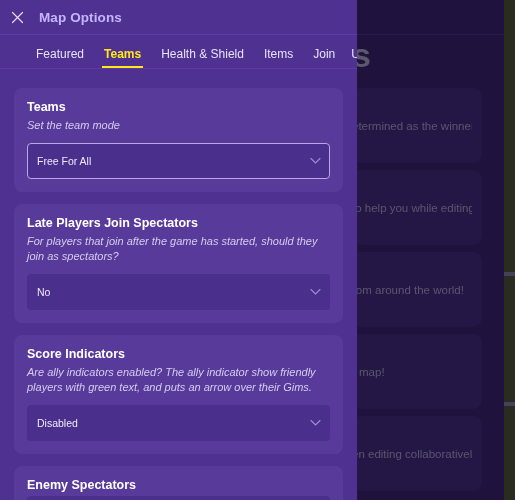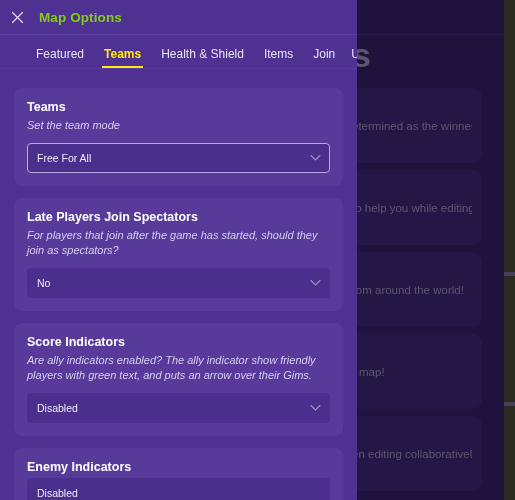--- a/index.html
+++ b/index.html
@@ -113,21 +113,21 @@
     width: 34px;
     height: 34px;
     display: flex;
     align-items: center;
     justify-content: center;
     cursor: pointer;
     flex: none;
   }
   #close-btn svg { display: block; }
   #modal-title {
-    color: #84cc16;
+    color: #c4b5fd;
     font-size: 13.5px;
     font-weight: bold;
     letter-spacing: 0.1px;
     margin-left: 5px;
   }
 
   
   #tabbar {
     position: relative;
     height: 34px;
@@ -209,21 +209,21 @@
   }
   .card-desc {
     color: #d6cdef;
     font-size: 11px;
     font-style: italic;
     line-height: 15px;
     margin-bottom: 10px;
   }
   .select {
     position: relative;
-    height: 30px;
+    height: 36px;
     background: #4a2f8d;
     border-radius: 4px;
     border: 1px solid transparent;
     box-sizing: border-box;
     display: flex;
     align-items: center;
     cursor: pointer;
   }
   .select.focused {
     border-color: #b9a7e6;
@@ -333,21 +333,21 @@
         <div class="select-value">Disabled</div>
         <span class="select-caret">
           <svg width="11" height="7" viewBox="0 0 11 7" aria-hidden="true">
             <path d="M1 1 L5.5 5.5 L10 1" stroke="#a08fd0" stroke-width="1.1" fill="none" stroke-linecap="round"></path>
           </svg>
         </span>
       </div>
     </div>
 
     <div class="card">
-      <div class="card-title">Enemy Indicators</div>
+      <div class="card-title">Enemy Spectators</div>
       <div class="select">
         <div class="select-value">Disabled</div>
 
       </div>
     </div>
 
   </div>
 </div>
 
 </body></html>

